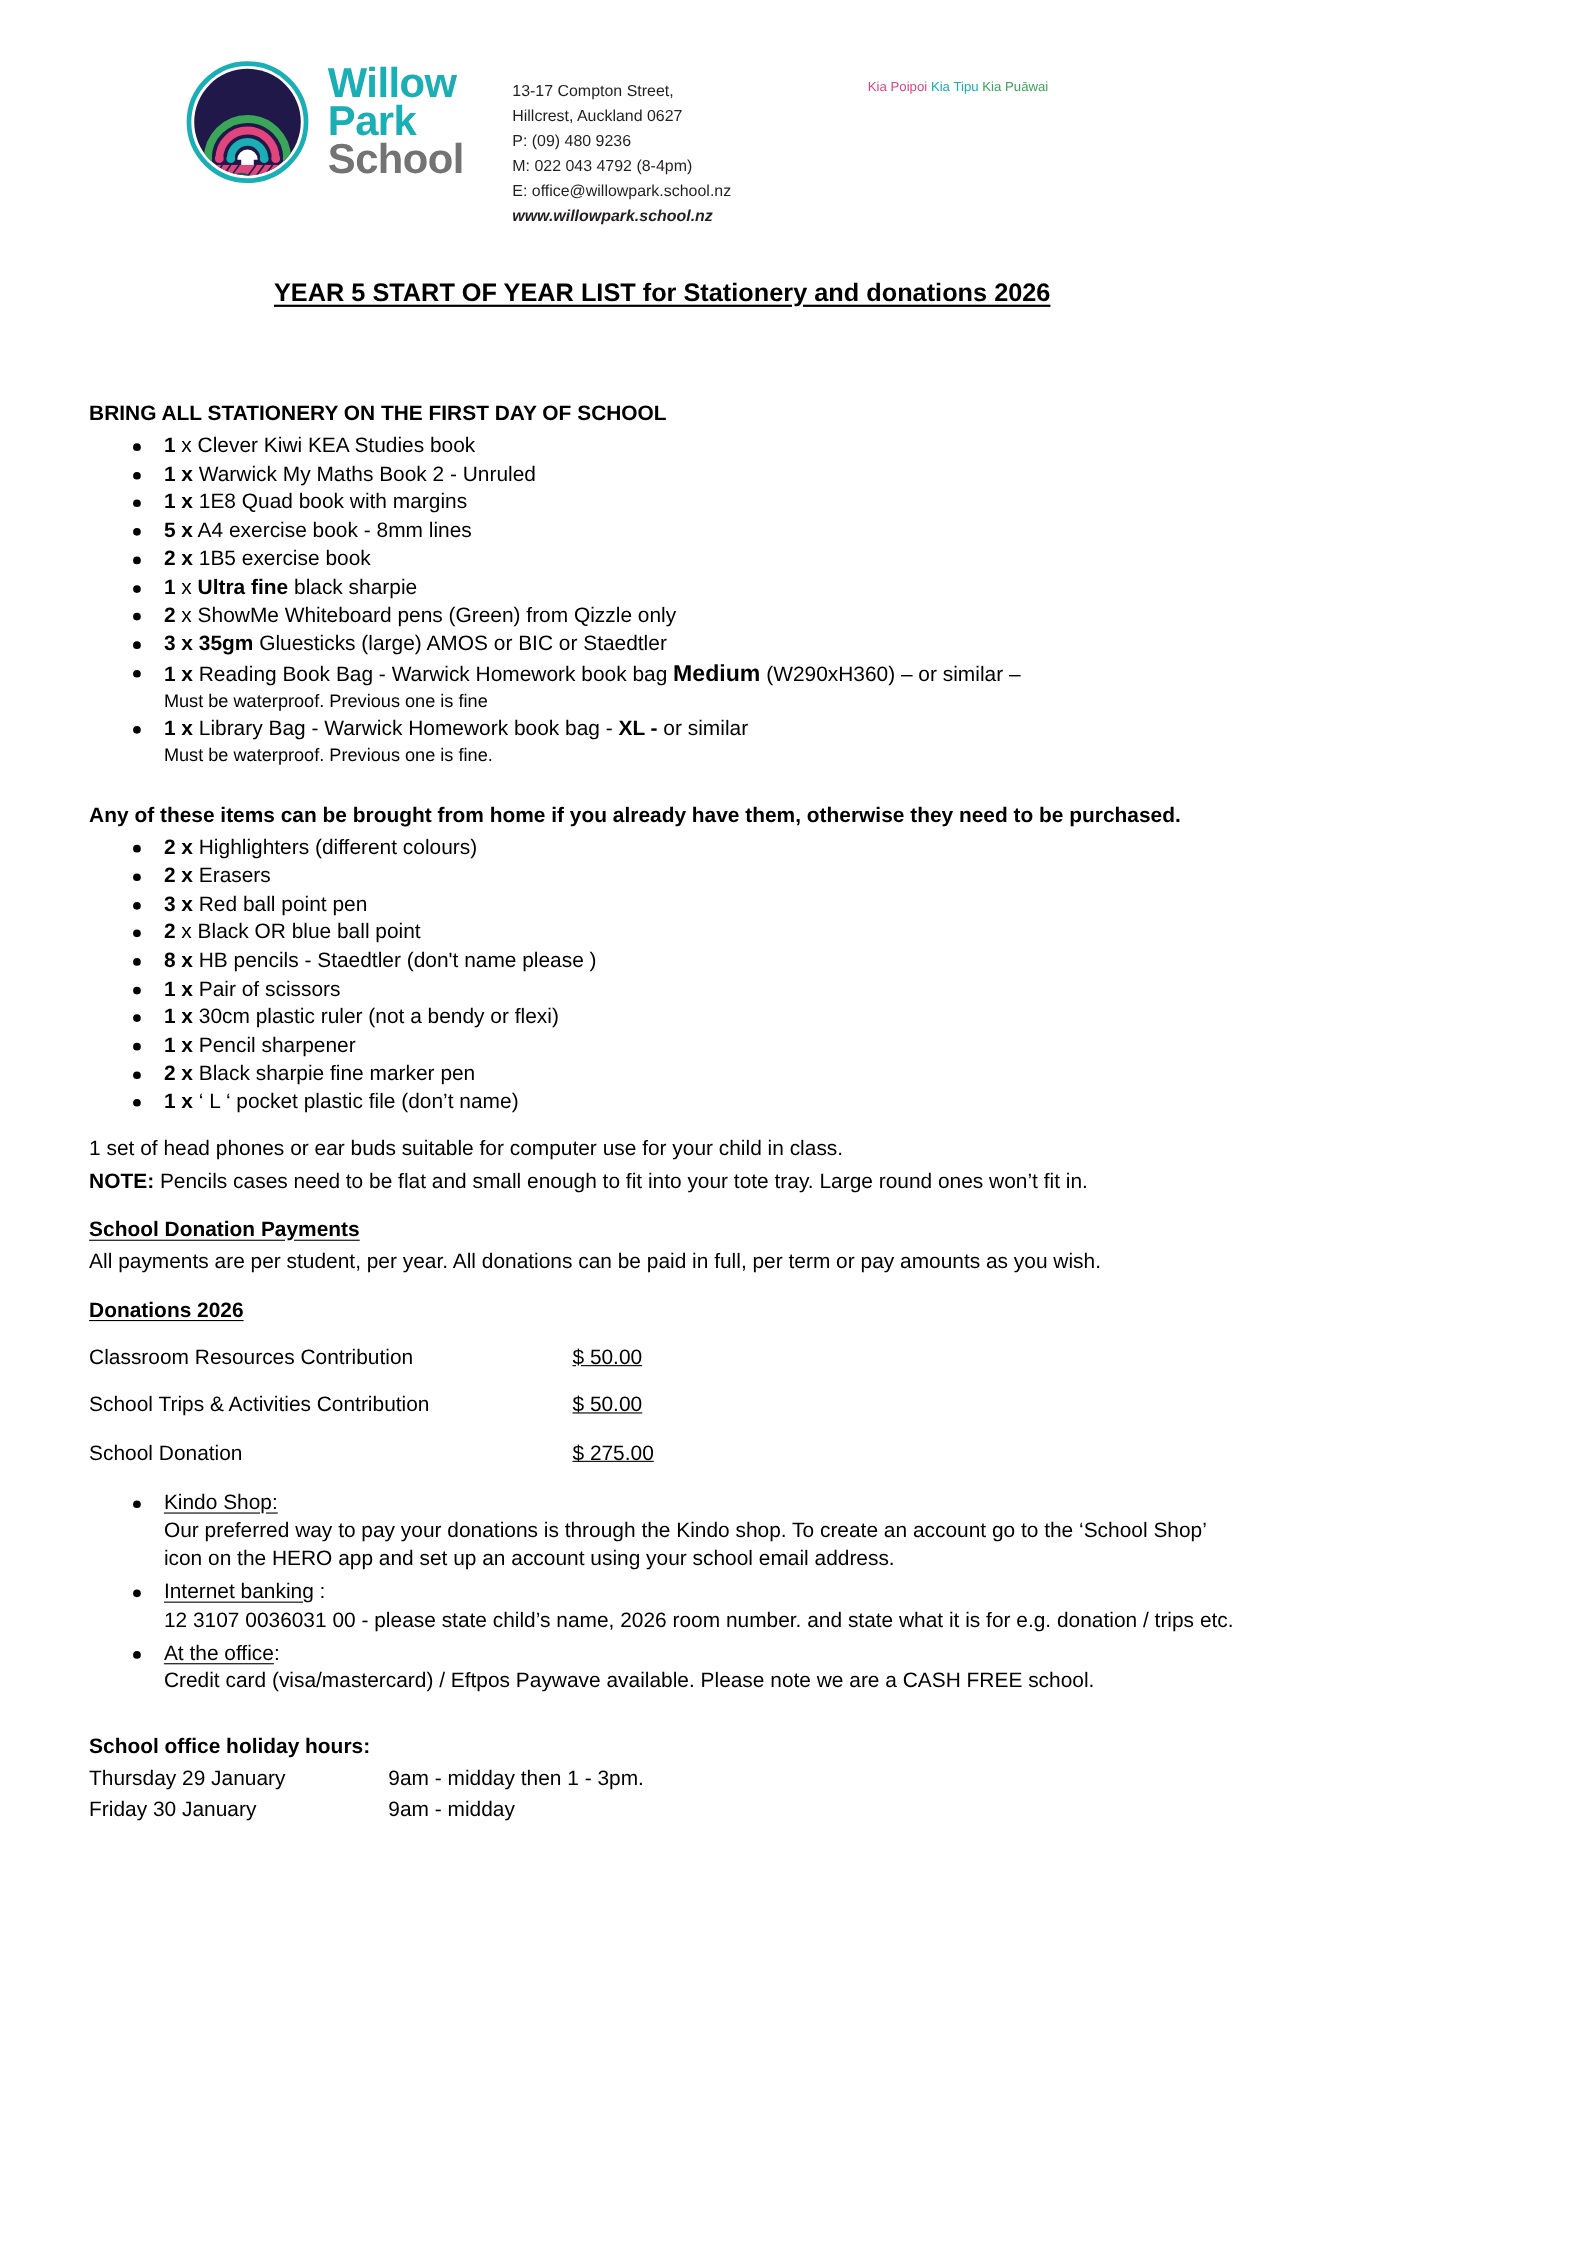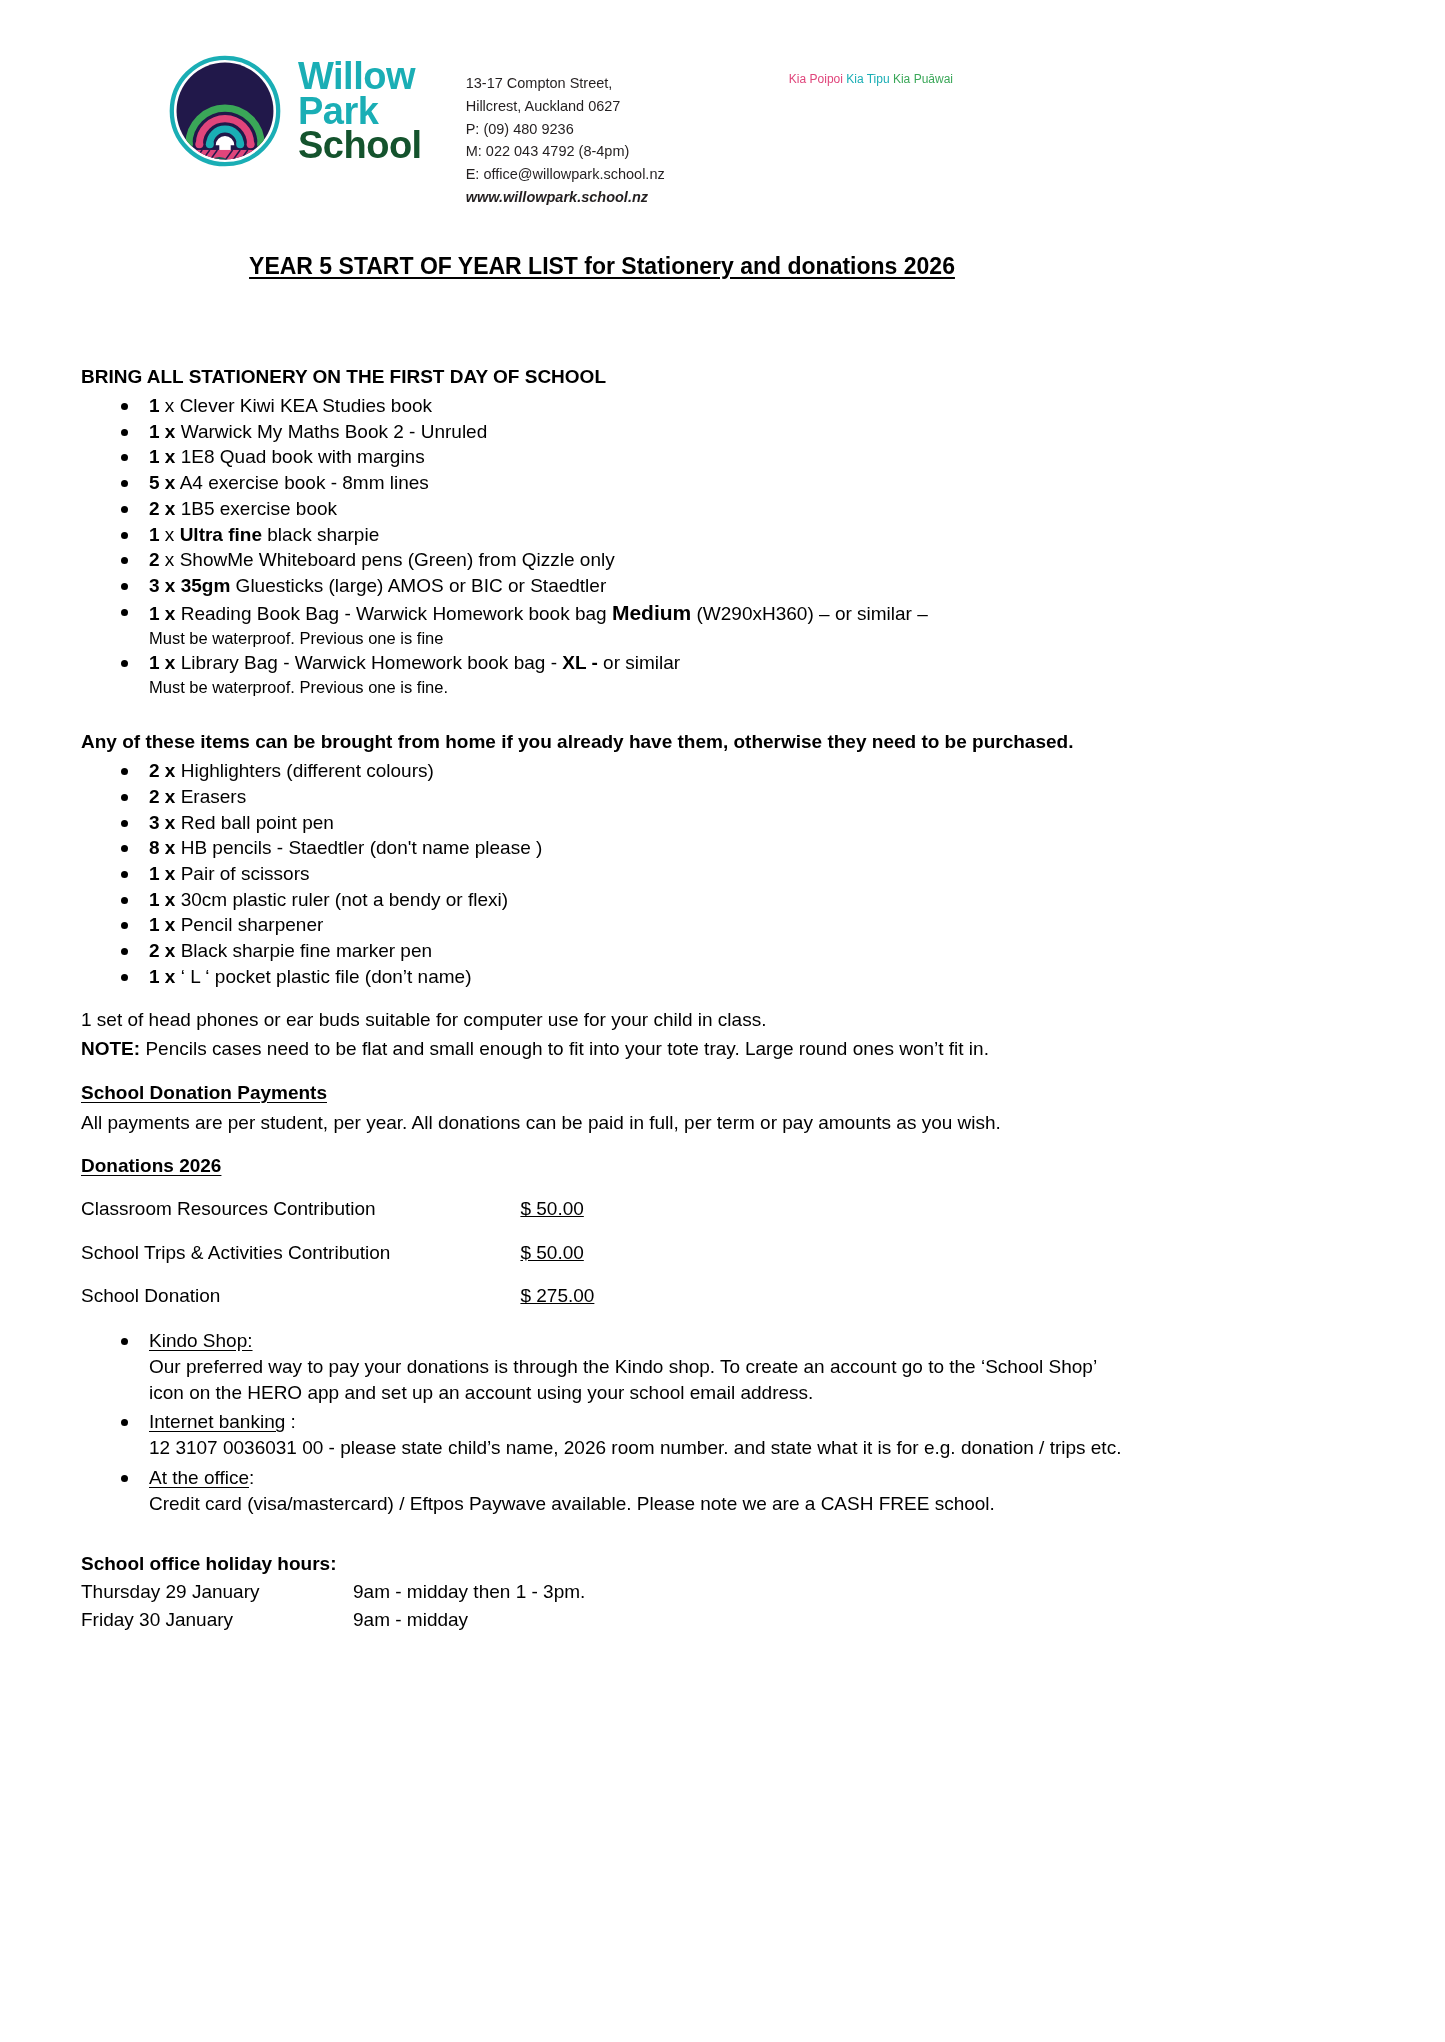--- a/index.html
+++ b/index.html
@@ -15,21 +15,21 @@
   }
   .page { width: 1204px; min-height: 2042px; position: relative; padding: 16px; }
 
   
   .header { display: flex; align-items: flex-start; padding: 38px 0 0 0; }
   .logo-block { display: flex; align-items: center; margin-left: 152px; }
   .logo-mark { width: 114px; height: 114px; position: relative; flex: none; }
   .logo-word { margin-left: 16px; line-height: 0.92; }
   .logo-word .ln { font-weight: bold; font-size: 38px; letter-spacing: -0.5px; }
   .logo-word .teal { color: #1aaeb5; }
-  .logo-word .navy { color: #14532d; }
+  .logo-word .navy { color: #737373; }
 
   .contact { margin-left: 44px; padding-top: 18px; font-size: 14.5px;
              line-height: 1.57; color: #231f20; }
   .contact .web { font-weight: bold; font-style: italic; }
 
   .tagline { margin-left: auto; margin-right: 235px; padding-top: 18px;
              font-size: 12px; font-weight: normal; white-space: nowrap; }
   .tagline .t-pink { color: #e0457b; }
   .tagline .t-teal { color: #1aaeb5; }
   .tagline .t-green { color: #3aa758; }
@@ -171,20 +171,21 @@
         <li><b>3 x 35gm</b><span> Gluesticks  (large) AMOS or BIC or Staedtler</span></li>
         <li><b>1 x</b><span> Reading Book Bag  - Warwick Homework book bag </span><span class="big">Medium</span><span> (W290xH360)  – or similar  –</span><span class="sub-note">Must be waterproof.  Previous one is fine</span></li>
         <li><b>1 x</b><span> Library Bag - Warwick Homework book bag - </span><b>XL -</b><span> or similar</span><span class="sub-note">Must be waterproof.   Previous one is fine.</span></li>
       </ul>
 
     <div class="section-head gap-lg">Any of these items can be brought from home if you already have them, otherwise  they need to be purchased.</div>
     <ul class="items" id="optional-list">
         <li><b>2 x</b><span> Highlighters (different colours)</span></li>
         <li><b>2 x</b><span> Erasers</span></li>
         <li><b>3 x</b><span> Red ball point pen</span></li>
+        <li><b>2</b><span> x Black OR blue ball point</span></li>
         <li><b>8 x</b><span> HB pencils - Staedtler  (don't name please )</span></li>
         <li><b>1 x</b><span> Pair of scissors</span></li>
         <li><b>1 x</b><span> 30cm plastic ruler (not a bendy or flexi)</span></li>
         <li><b>1 x</b><span> Pencil sharpener</span></li>
         <li><b>2 x</b><span> Black sharpie fine marker  pen</span></li>
         <li><b>1 x</b><span> ‘ L ‘ pocket plastic file  (don’t name)</span></li>
       </ul>
 
     <div class="para gap-md">1 set of head phones or ear buds suitable for computer use for your child in class.</div>
     <div class="para">

